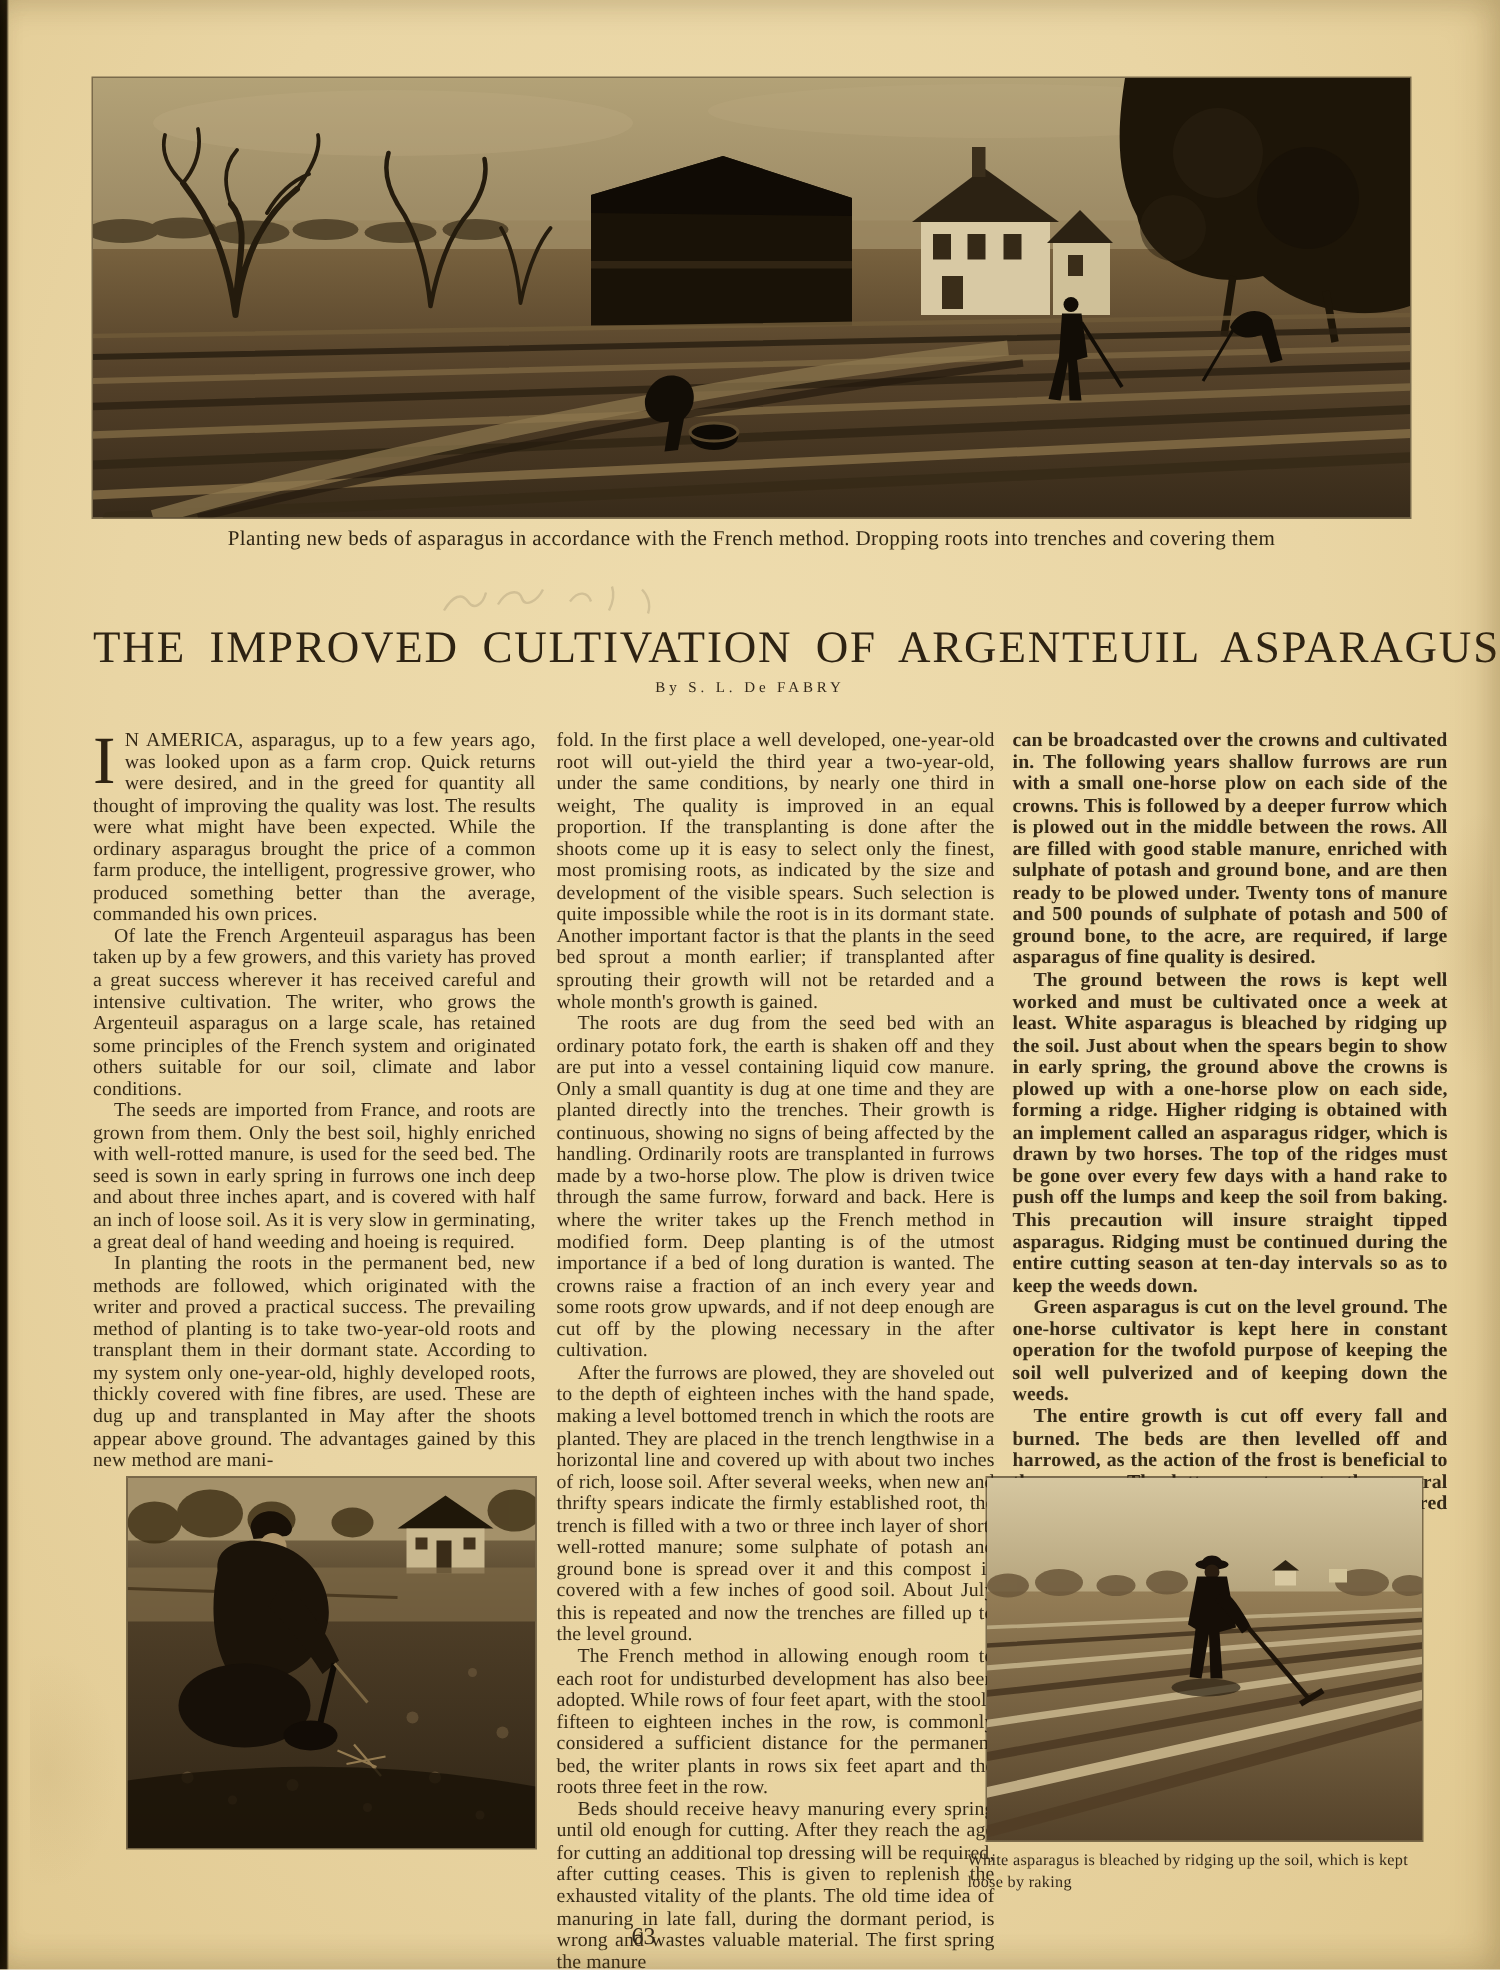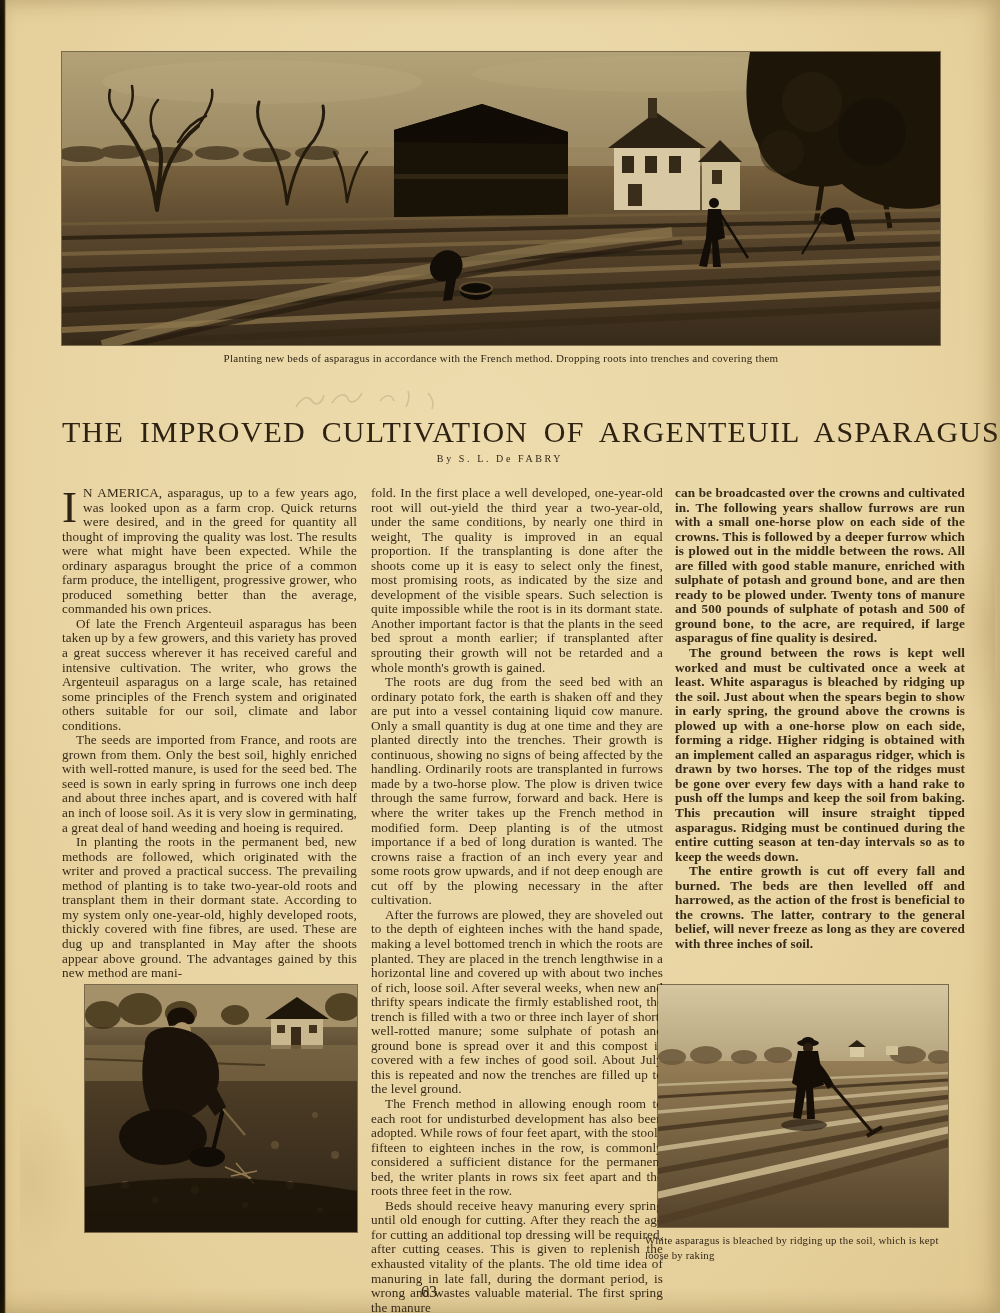--- a/index.html
+++ b/index.html
@@ -17,21 +17,21 @@
     position:absolute;inset:0;pointer-events:none;
     box-shadow:inset -10px 0 24px rgba(92,66,22,.18), inset 0 -8px 18px rgba(92,66,22,.10), inset 0 6px 14px rgba(92,66,22,.07);
   }
   .photo{position:absolute;overflow:hidden;outline:1px solid rgba(32,22,8,.55);background:#4a3a24;}
   .photo svg{display:block;width:100%;height:100%;}
   .photo-top{left:62px;top:52px;width:878px;height:293px;}
   .photo-bl{left:85px;top:985px;width:272px;height:247px;}
   .photo-br{left:658px;top:985px;width:290px;height:242px;}
   .caption-top{
     position:absolute;left:62px;top:352px;width:878px;text-align:center;
-    font-size:11px;letter-spacing:.25px;color:#302615;
+    font-size:14px;letter-spacing:.25px;color:#302615;
   }
   .smudge{position:absolute;left:288px;top:383px;width:165px;height:34px;opacity:.55;}
   .title{
     position:absolute;left:0;top:415px;width:1000px;text-align:right;
     font-size:30px;letter-spacing:1.2px;word-spacing:7px;color:#2e2313;
     font-weight:normal;margin:0;
   }
   .byline{
     position:absolute;left:0;top:453px;width:1000px;text-align:center;
     font-size:10px;letter-spacing:2.6px;color:#33281a;
@@ -179,20 +179,21 @@
   <p class="noindent">fold.  In the first place a well developed, one-year-old root will out-yield the third year a two-year-old, under the same conditions, by nearly one third in weight,  The quality is improved in an equal proportion.  If the transplanting is done after the shoots come up it is easy to select only the finest, most promising roots, as indicated by the size and development of the visible spears.  Such selection is quite impossible while the root is in its dormant state.  Another important factor is that the plants in the seed bed sprout a month earlier; if transplanted after sprouting their growth will not be retarded and a whole month's growth is gained.</p>
   <p>The roots are dug from the seed bed with an ordinary potato fork, the earth is shaken off and they are put into a vessel containing liquid cow manure.  Only a small quantity is dug at one time and they are planted directly into the trenches.  Their growth is continuous, showing no signs of being affected by the handling.  Ordinarily roots are transplanted in furrows made by a two-horse plow.  The plow is driven twice through the same furrow, forward and back.  Here is where the writer takes up the French method in modified form.  Deep planting is of the utmost importance if a bed of long duration is wanted.  The crowns raise a fraction of an inch every year and some roots grow upwards, and if not deep enough are cut off by the plowing necessary in the after cultivation.</p>
   <p>After the furrows are plowed, they are shoveled out to the depth of eighteen inches with the hand spade, making a level bottomed trench in which the roots are planted.  They are placed in the trench lengthwise in a horizontal line and covered up with about two inches of rich, loose soil.  After several weeks, when new and thrifty spears indicate the firmly established root, the trench is filled with a two or three inch layer of short, well-rotted manure; some sulphate of potash and ground bone is spread over it and this compost is covered with a few inches of good soil.  About July this is repeated and now the trenches are filled up to the level ground.</p>
   <p>The French method in allowing enough room to each root for undisturbed development has also been adopted.  While rows of four feet apart, with the stools fifteen to eighteen inches in the row, is commonly considered a sufficient distance for the permanent bed, the writer plants in rows six feet apart and the roots three feet in the row.</p>
   <p>Beds should receive heavy manuring every spring until old enough for cutting.  After they reach the age for cutting an additional top dressing will be required, after cutting ceases.  This is given to replenish the exhausted vitality of the plants.  The old time idea of manuring in late fall, during the dormant period, is wrong and wastes valuable material.  The first spring the manure</p>
 </div>
 
 <div class="col col-3">
   <p class="noindent">can be broadcasted over the crowns and cultivated in.  The following years shallow furrows are run with a small one-horse plow on each side of the crowns.  This is followed by a deeper furrow which is plowed out in the middle between the rows.  All are filled with good stable manure, enriched with sulphate of potash and ground bone, and are then ready to be plowed under.  Twenty tons of manure and 500 pounds of sulphate of potash and 500 of ground bone, to the acre, are required, if large asparagus of fine quality is desired.</p>
   <p>The ground between the rows is kept well worked and must be cultivated once a week at least.  White asparagus is bleached by ridging up the soil.  Just about when the spears begin to show in early spring, the ground above the crowns is plowed up with a one-horse plow on each side, forming a ridge.  Higher ridging is obtained with an implement called an asparagus ridger, which is drawn by two horses.  The top of the ridges must be gone over every few days with a hand rake to push off the lumps and keep the soil from baking.  This precaution will insure straight tipped asparagus.  Ridging must be continued during the entire cutting season at ten-day intervals so as to keep the weeds down.</p>
+  <p>Green asparagus is cut on the level ground.  The one-horse cultivator is kept here in constant operation for the twofold purpose of keeping the soil well pulverized and of keeping down the weeds.</p>
   <p>The entire growth is cut off every fall and burned.  The beds are then levelled off and harrowed, as the action of the frost is beneficial to the crowns.  The latter, contrary to the general belief, will never freeze as long as they are covered with three inches of soil.</p>
 </div>
 
 <div class="photo photo-bl">
   <svg viewBox="0 0 272 247" preserveAspectRatio="none">
     <defs>
       <linearGradient id="blg" x1="0" y1="0" x2="0" y2="1">
         <stop offset="0" stop-color="#8d7a55"></stop>
           <stop offset="0.35" stop-color="#4f3f28"></stop>
           <stop offset="1" stop-color="#2f2415"></stop>

